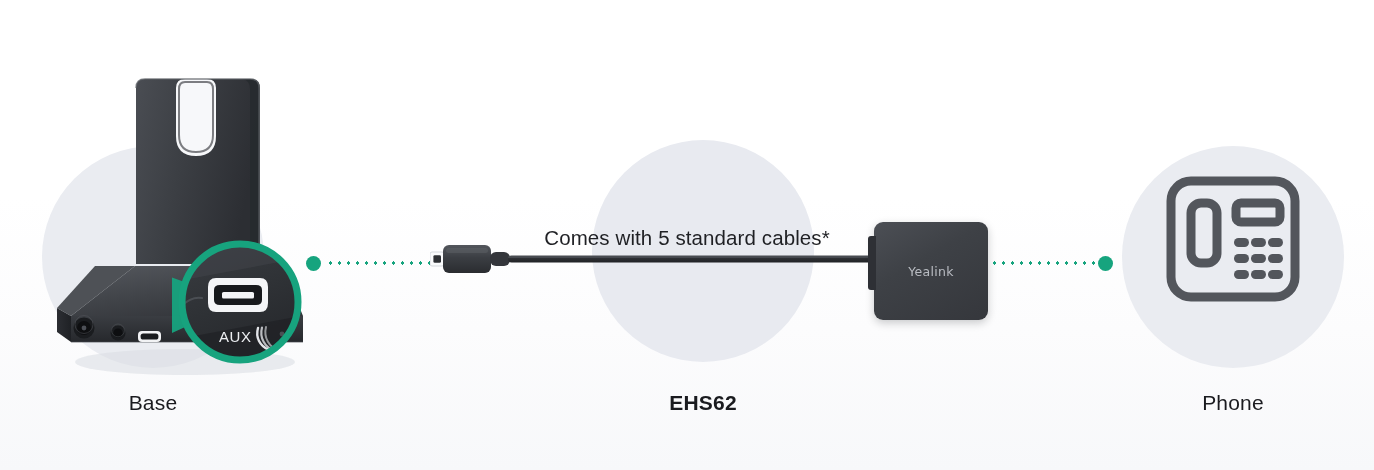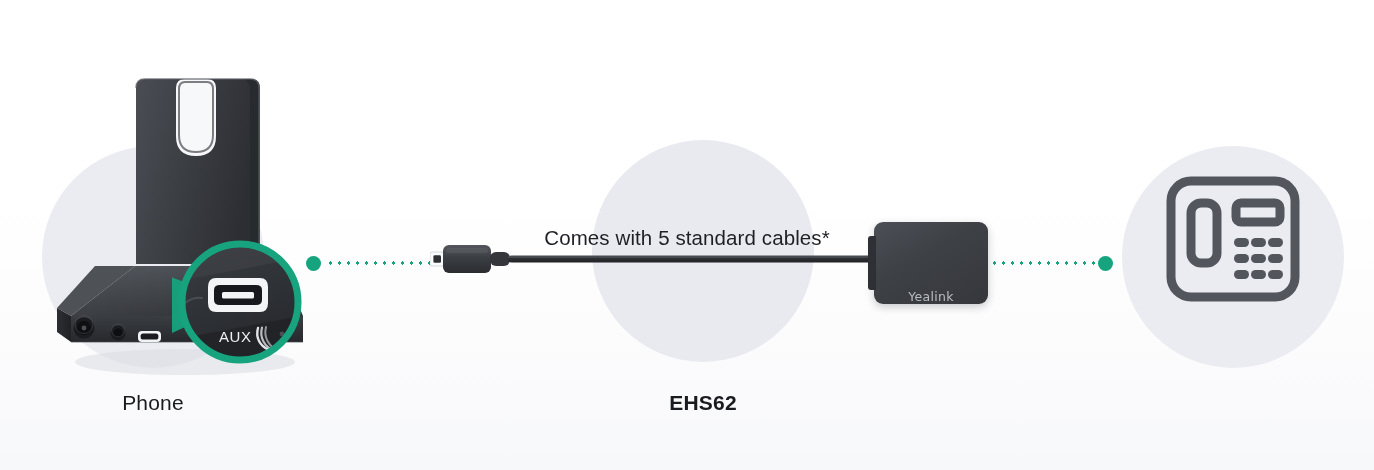--- a/index.html
+++ b/index.html
@@ -80,26 +80,26 @@
     width: 450px;
     height: 46px;
   }
 
   
   #yealink-box {
     position: absolute;
     left: 874px;
     top: 222px;
     width: 114px;
-    height: 82px;
+    height: 98px;
     border-radius: 9px;
     background: linear-gradient(150deg, #4c4f55 0%, #3e4146 40%, #35373c 100%);
     box-shadow: 0 3px 9px rgba(20,22,26,0.22);
     display: flex;
-    align-items: flex-end;
+    align-items: center;
     justify-content: center;
   }
   #yealink-box::before {
     
     content: "";
     position: absolute;
     left: -6px; top: 14px;
     width: 8px; height: 54px;
     border-radius: 3px 0 0 3px;
     background: #2e3035;
@@ -332,18 +332,19 @@
         <rect x="89" y="86" width="15" height="9" rx="4.5"></rect>
         <rect x="106" y="86" width="15" height="9" rx="4.5"></rect>
 
         <rect x="72" y="102" width="15" height="9" rx="4.5"></rect>
         <rect x="89" y="102" width="15" height="9" rx="4.5"></rect>
         <rect x="106" y="102" width="15" height="9" rx="4.5"></rect>
       </g>
     </svg>
   </div>
 
-  <div class="node-label" id="label-base">Phone</div>
+  <div class="node-label" id="label-base">Base</div>
 
   <div class="node-label" id="label-ehs">EHS62</div>
 
+  <div class="node-label" id="label-phone">Phone</div>
 
 </div>
 
 </body></html>

